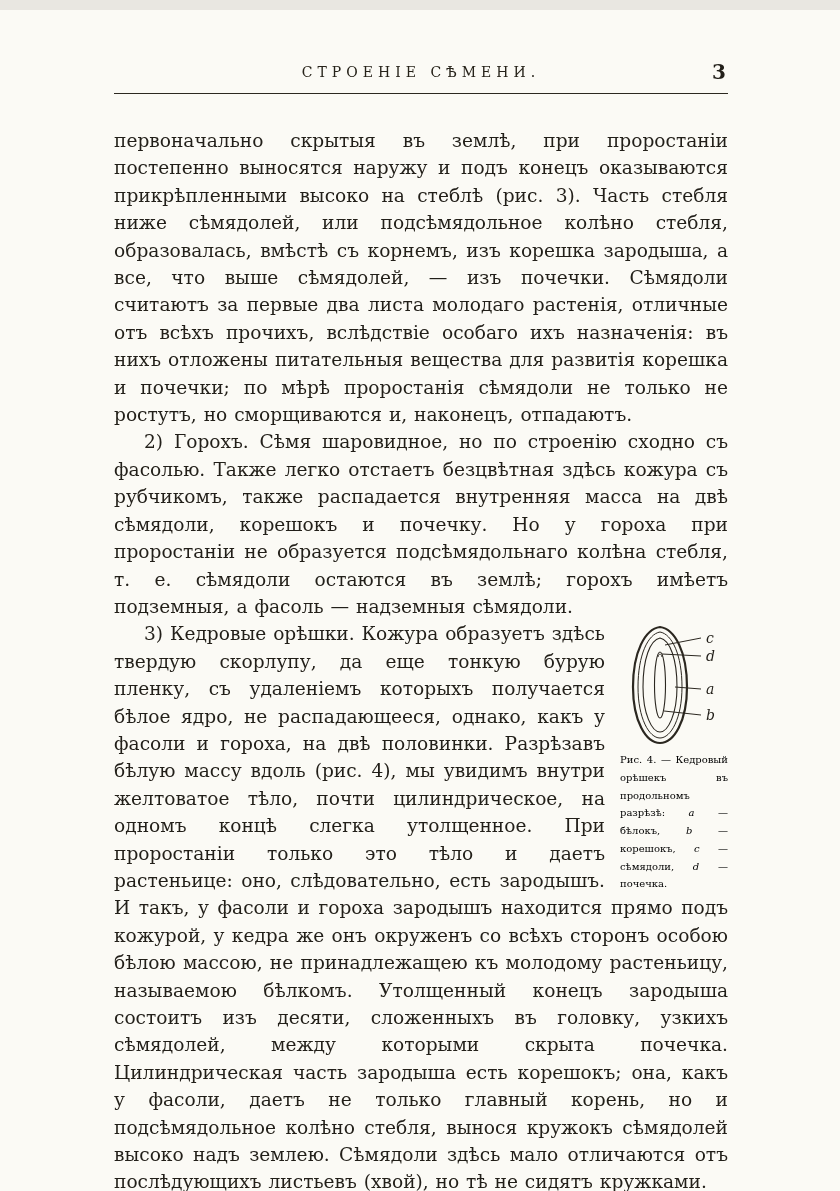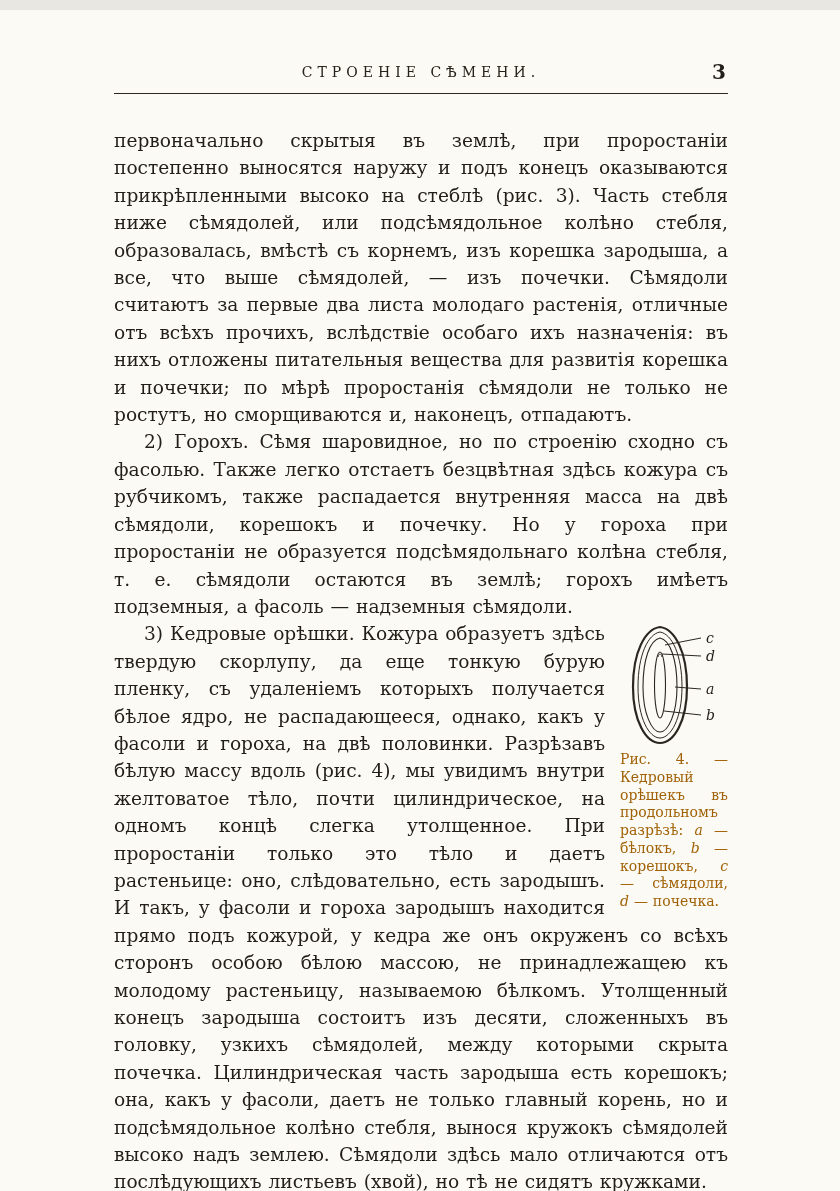--- a/index.html
+++ b/index.html
@@ -30,22 +30,22 @@
   p.para.indent { text-indent:30px; }
   strong { font-weight:normal; }
   em { font-style:italic; }
 
   .figure-float {
     float:right; width:108px; margin-left:15px; margin-top:3px;
     display:block; text-indent:0;
   }
   .figure-image { display:block; margin:0 0 4px 2px; }
   .figure-caption {
-    display:block; font-size:14px; line-height:17.7px;
-    text-align:justify; word-spacing:0.5px; color:#a16207;
+    display:block; font-size:10px; line-height:17.7px;
+    text-align:justify; word-spacing:0.5px; color:#000000;
   }
   .fig-line { stroke:#2b2720; fill:none; }
   .fig-label { font-family:"DejaVu Serif","Liberation Serif",serif; font-style:italic; font-size:14px; fill:#221f19; }
 </style>
 </head>
 <body>
 
 <div class="page">
   <div class="content">
 

